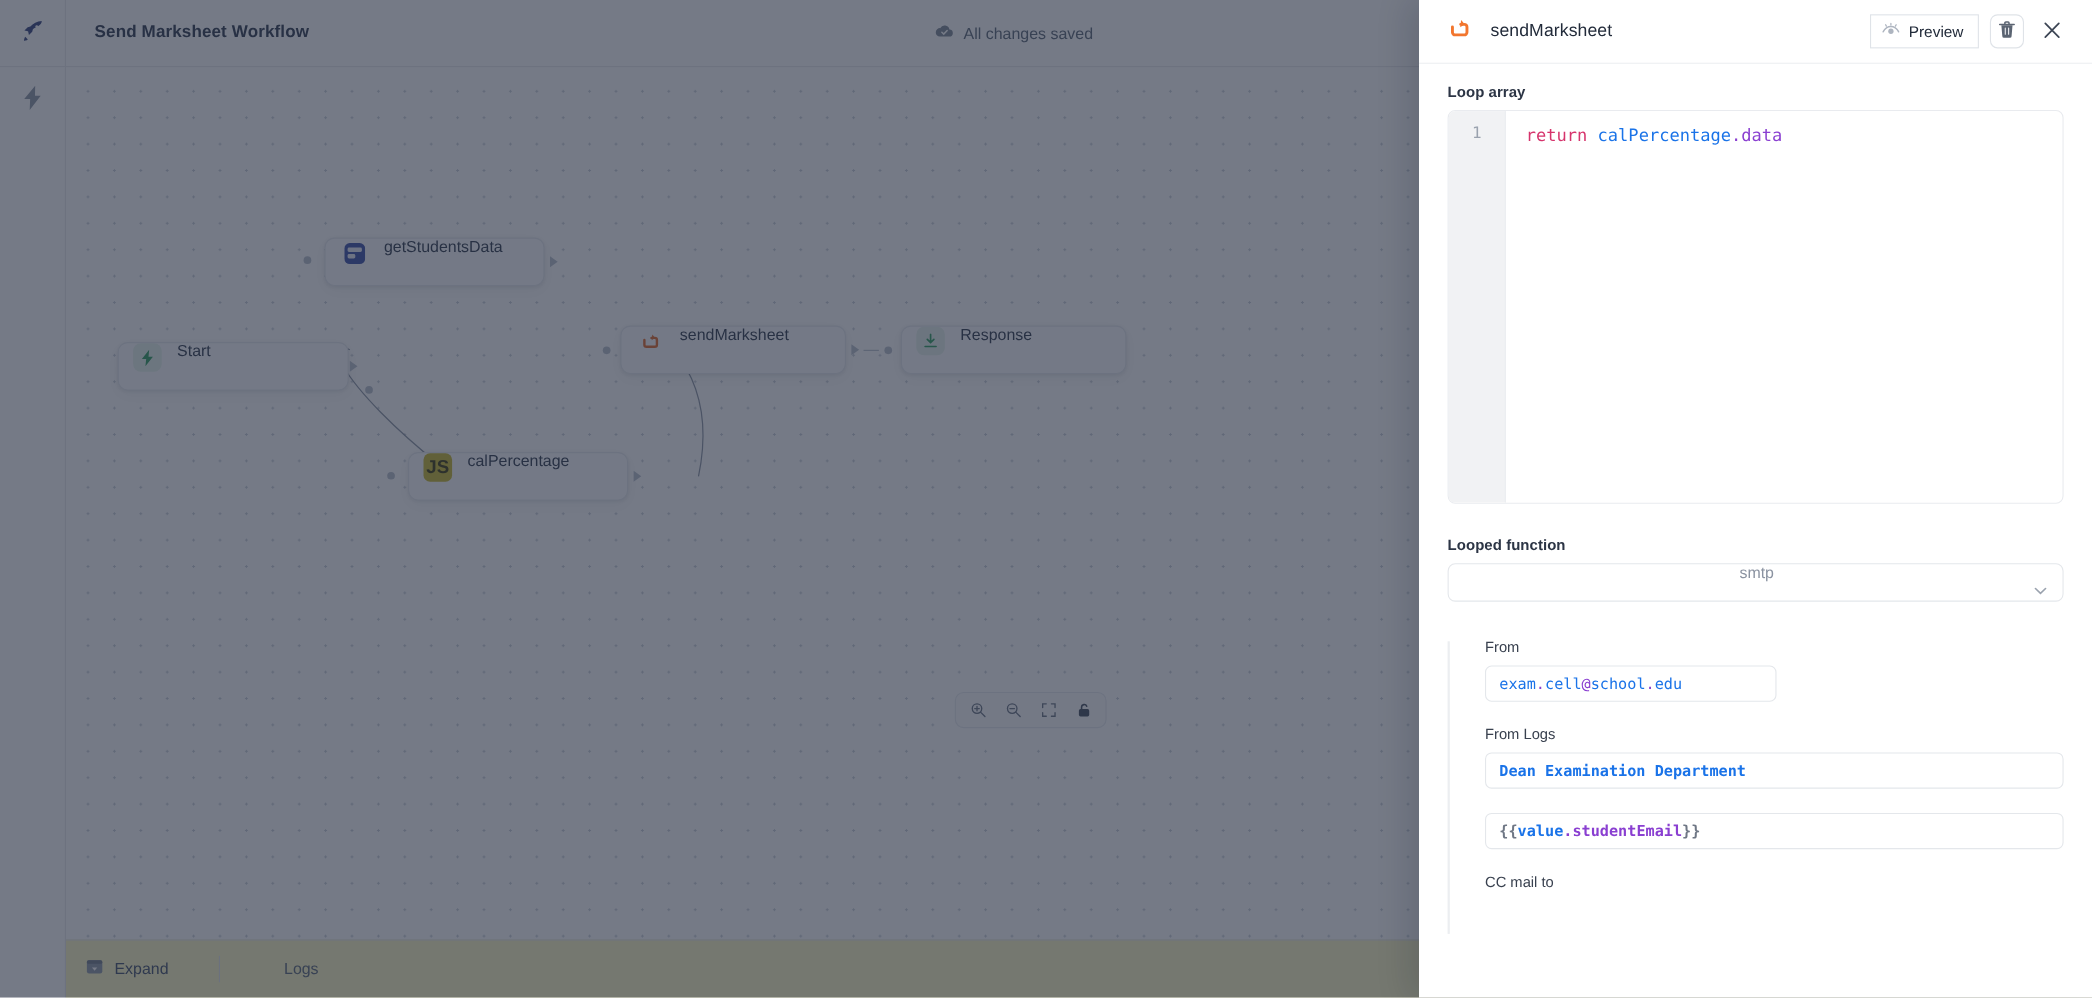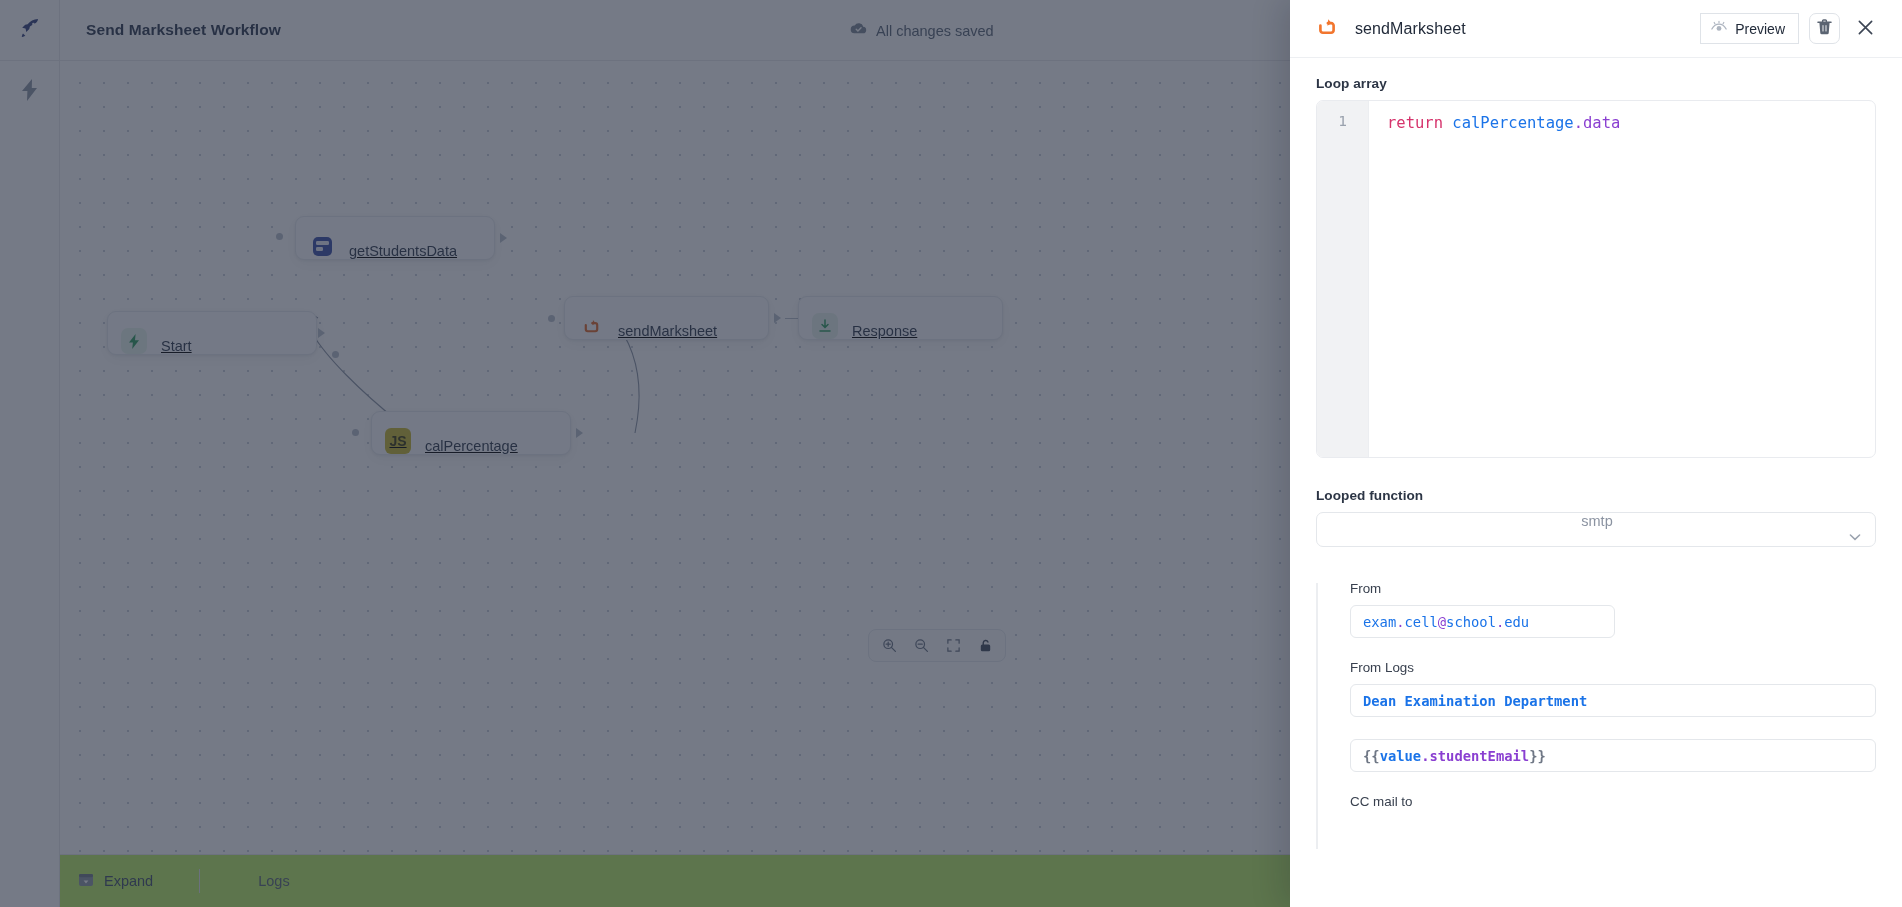--- a/index.html
+++ b/index.html
@@ -45,47 +45,47 @@
   .grid-area {
     position: absolute; left: 60px; top: 61px; right: 0; bottom: 53px;
     background-color: #ffffff;
     background-image: radial-gradient(#c9cfd8 1.1px, transparent 1.1px);
     background-size: 24px 24px;
     background-position: 8px 10px;
     z-index: 1;
   }
   .bottombar {
     position: absolute; left: 60px; bottom: 0; right: 0; height: 53px;
-    background: #bef264; border-top: 1px solid #e8eaed;
+    background: #fef9c3; border-top: 1px solid #e8eaed;
     display: flex; align-items: center; z-index: 3; gap: 28px;
   }
   .bb-item {
     display: flex; align-items: center; gap: 10px;
     font-size: 14.5px; color: #43506a; padding: 0 18px; height: 53px;
   }
   .bb-sep { width: 1px; height: 24px; background: #e3e6ea; }
   .bb-logs { font-size: 14.5px; color: #5b6777; padding: 0 30px; }
 
   
   .node {
     position: absolute; height: 44px; border-radius: 9px;
     background: #fdfdfe; border: 1px solid #e6e9ee;
     box-shadow: 0 1px 3px rgba(22,30,48,.07), 0 4px 14px rgba(22,30,48,.05);
-    display: flex; align-items: flex-end; padding-left: 13px; z-index: 2; text-decoration: underline;
+    display: flex; align-items: flex-start; padding-left: 13px; z-index: 2;
   }
   .node-ico {
     width: 26px; height: 26px; border-radius: 7px;
     display: flex; align-items: center; justify-content: center;
     flex: none; font-size: 11px; font-weight: bold;
   }
   .node-label { margin-left: 14px; font-size: 14.5px; color: #2f3a4d; white-space: nowrap; }
   .ico-start { background: #e6f4ec; }
   .ico-db    { background: transparent; }
   .ico-js    { background: #c8b92e; color: #3c3a10;
-               font-family: "Liberation Sans", sans-serif; font-size: 14px; border-radius: 6px; }
+               font-family: "Liberation Sans", sans-serif; font-size: 17px; border-radius: 6px; }
   .ico-loop  { background: transparent; }
   .ico-resp  { background: #e6f2ec; }
 
   .port {
     position: absolute; width: 7px; height: 7px; border-radius: 50%;
     background: #b9c0cc; z-index: 2;
   }
   .arrow {
     position: absolute; width: 0; height: 0; z-index: 2;
     border-top: 5px solid transparent; border-bottom: 5px solid transparent;
@@ -254,21 +254,21 @@
             <path d="M11.6 3.2l2.6 3.3-3.3 2.2z" fill="#e2692a"></path>
           </svg>
         </span>
         <span class="node-label">sendMarksheet</span>
       </div>
       <div class="port" style="left:488px; top:254px;"></div>
       <div class="arrow" style="left:714px; top:252px;"></div>
       <div class="dash" style="left:725px; top:257px;"></div>
       <div class="port" style="left:744px; top:254px;"></div>
 
-      <div class="node" style="left:738px; top:235px; width:205px;">
+      <div class="node" style="left:759px; top:235px; width:205px;">
         <span class="node-ico ico-resp">
           <svg width="14" height="14" viewBox="0 0 14 14">
             <path d="M7 1v7M4 5.5l3 3 3-3M2 12h10" fill="none" stroke="#2f9e5f" stroke-width="1.5" stroke-linecap="round"></path>
           </svg>
         </span>
         <span class="node-label">Response</span>
       </div>
 
       <div class="zoombar" style="left:808px; bottom:-20px; position:absolute; top:568px;">
         <span class="zb-btn">

